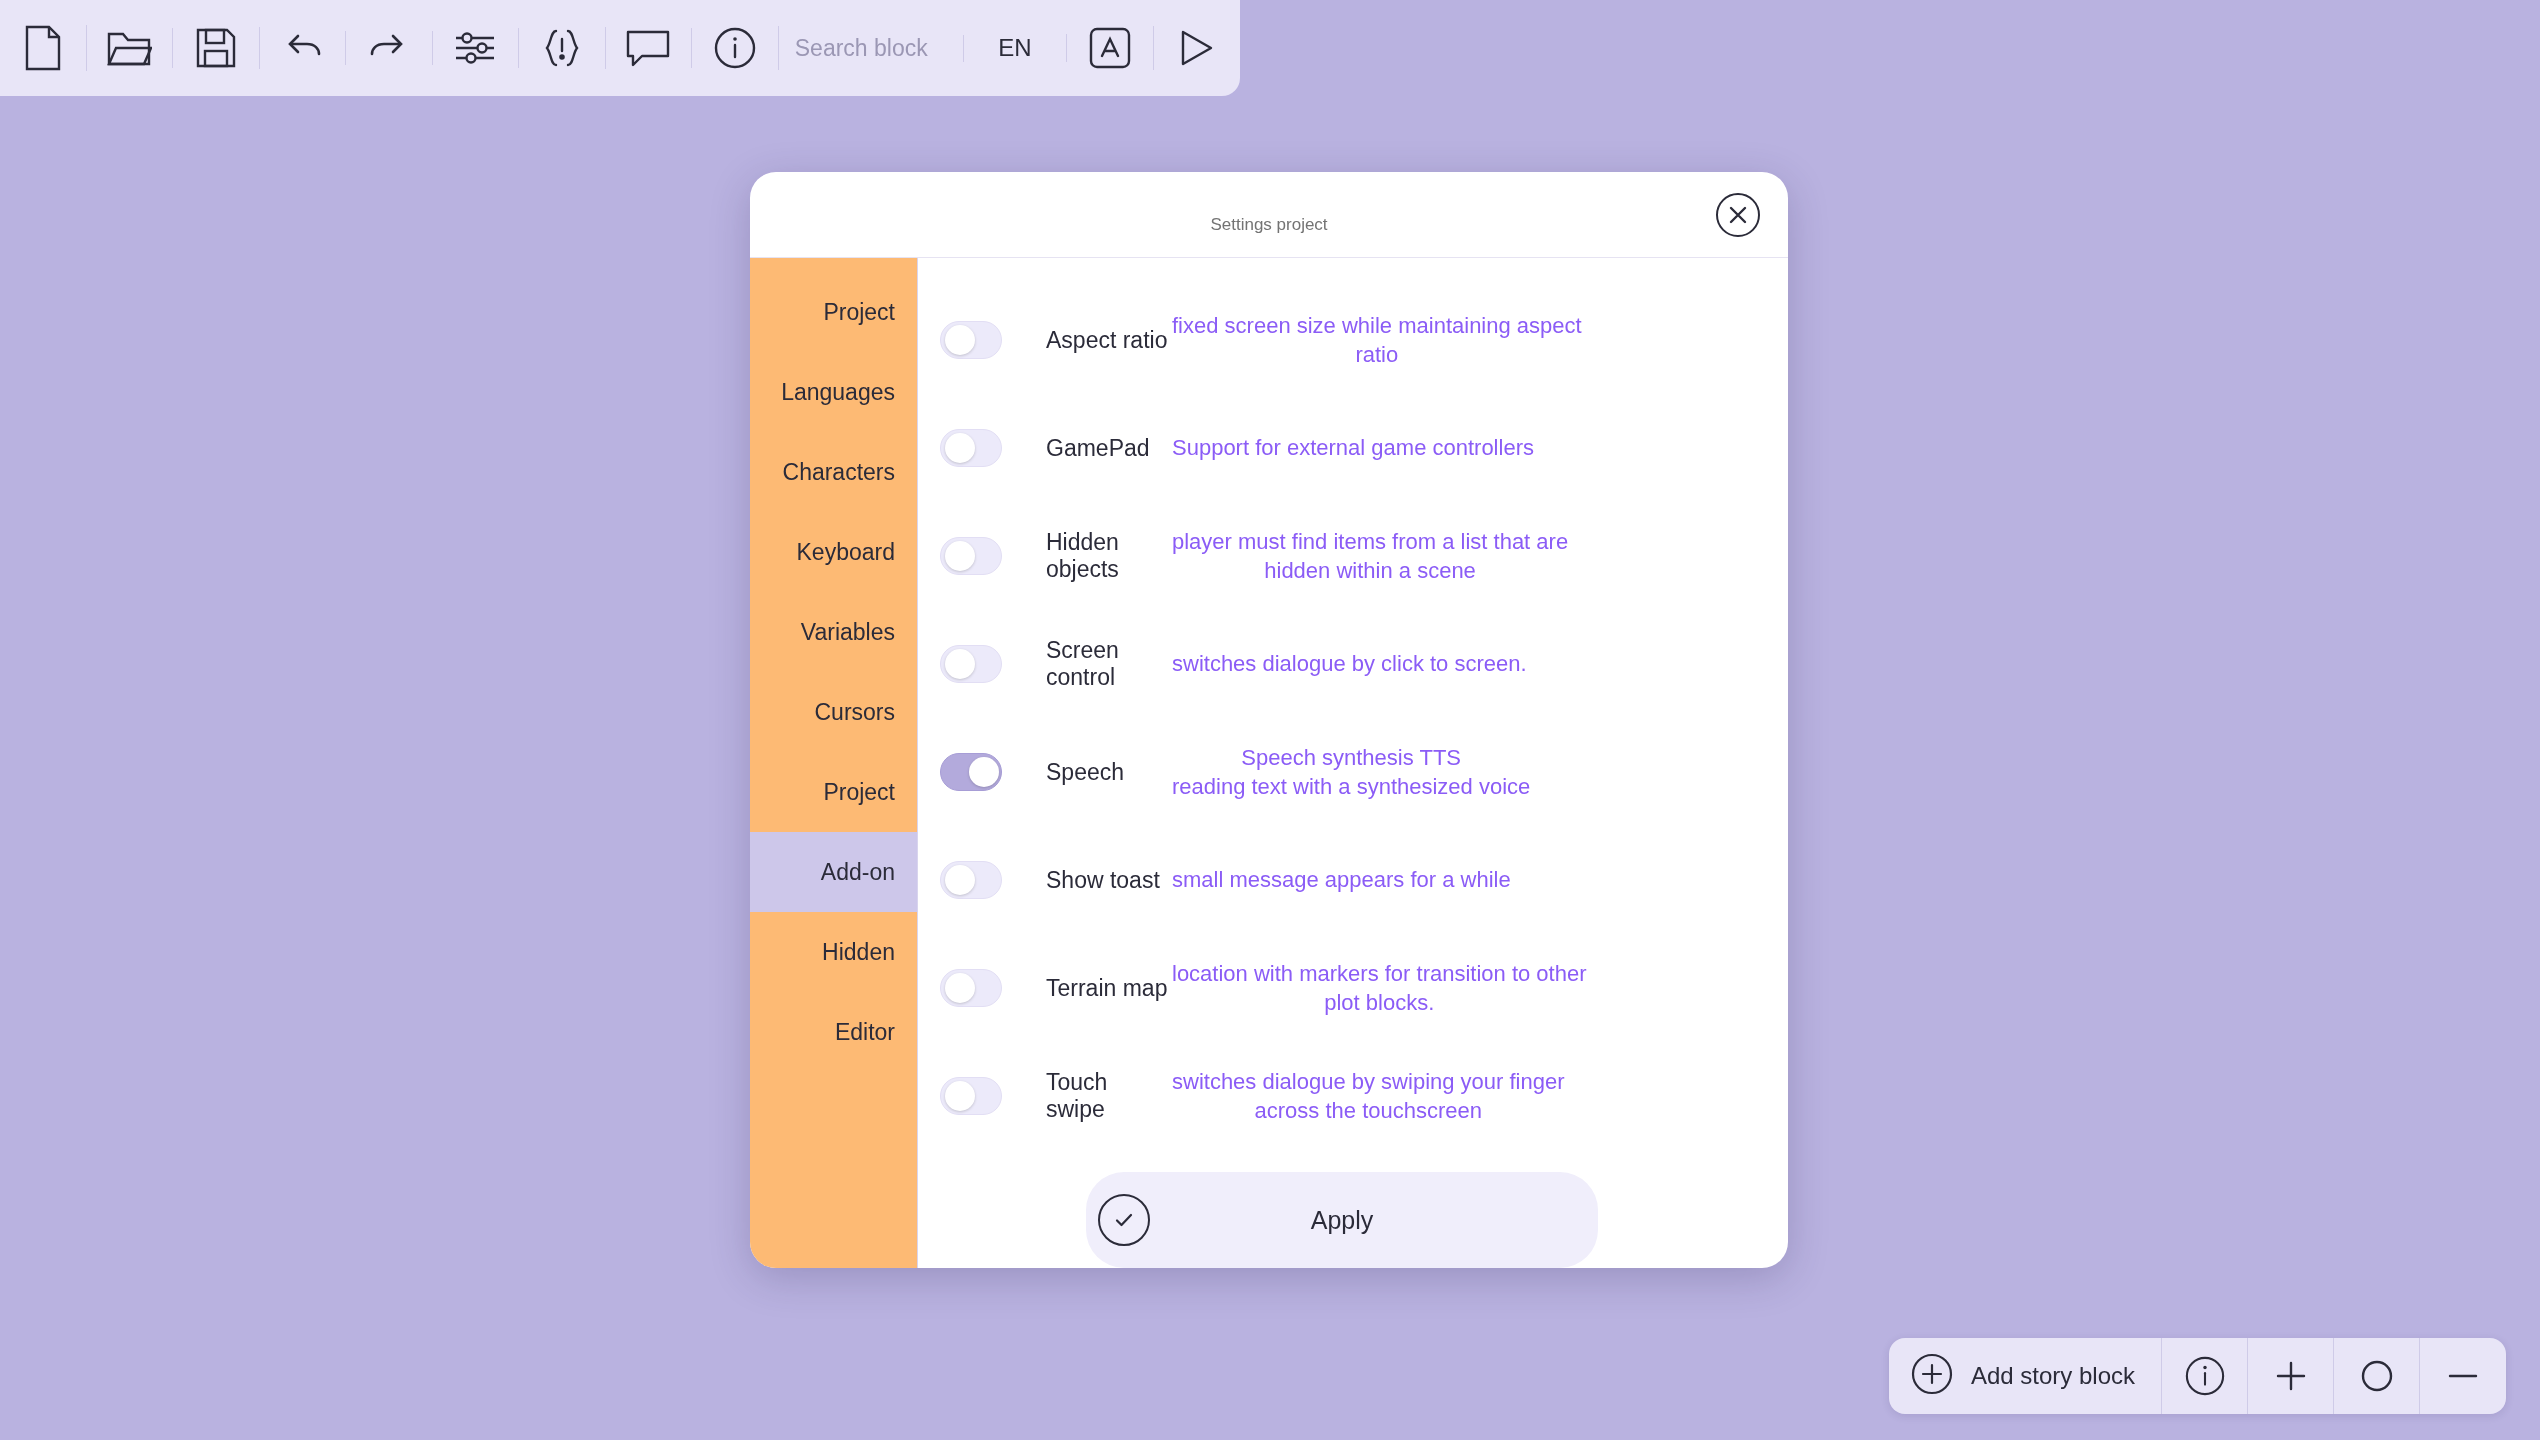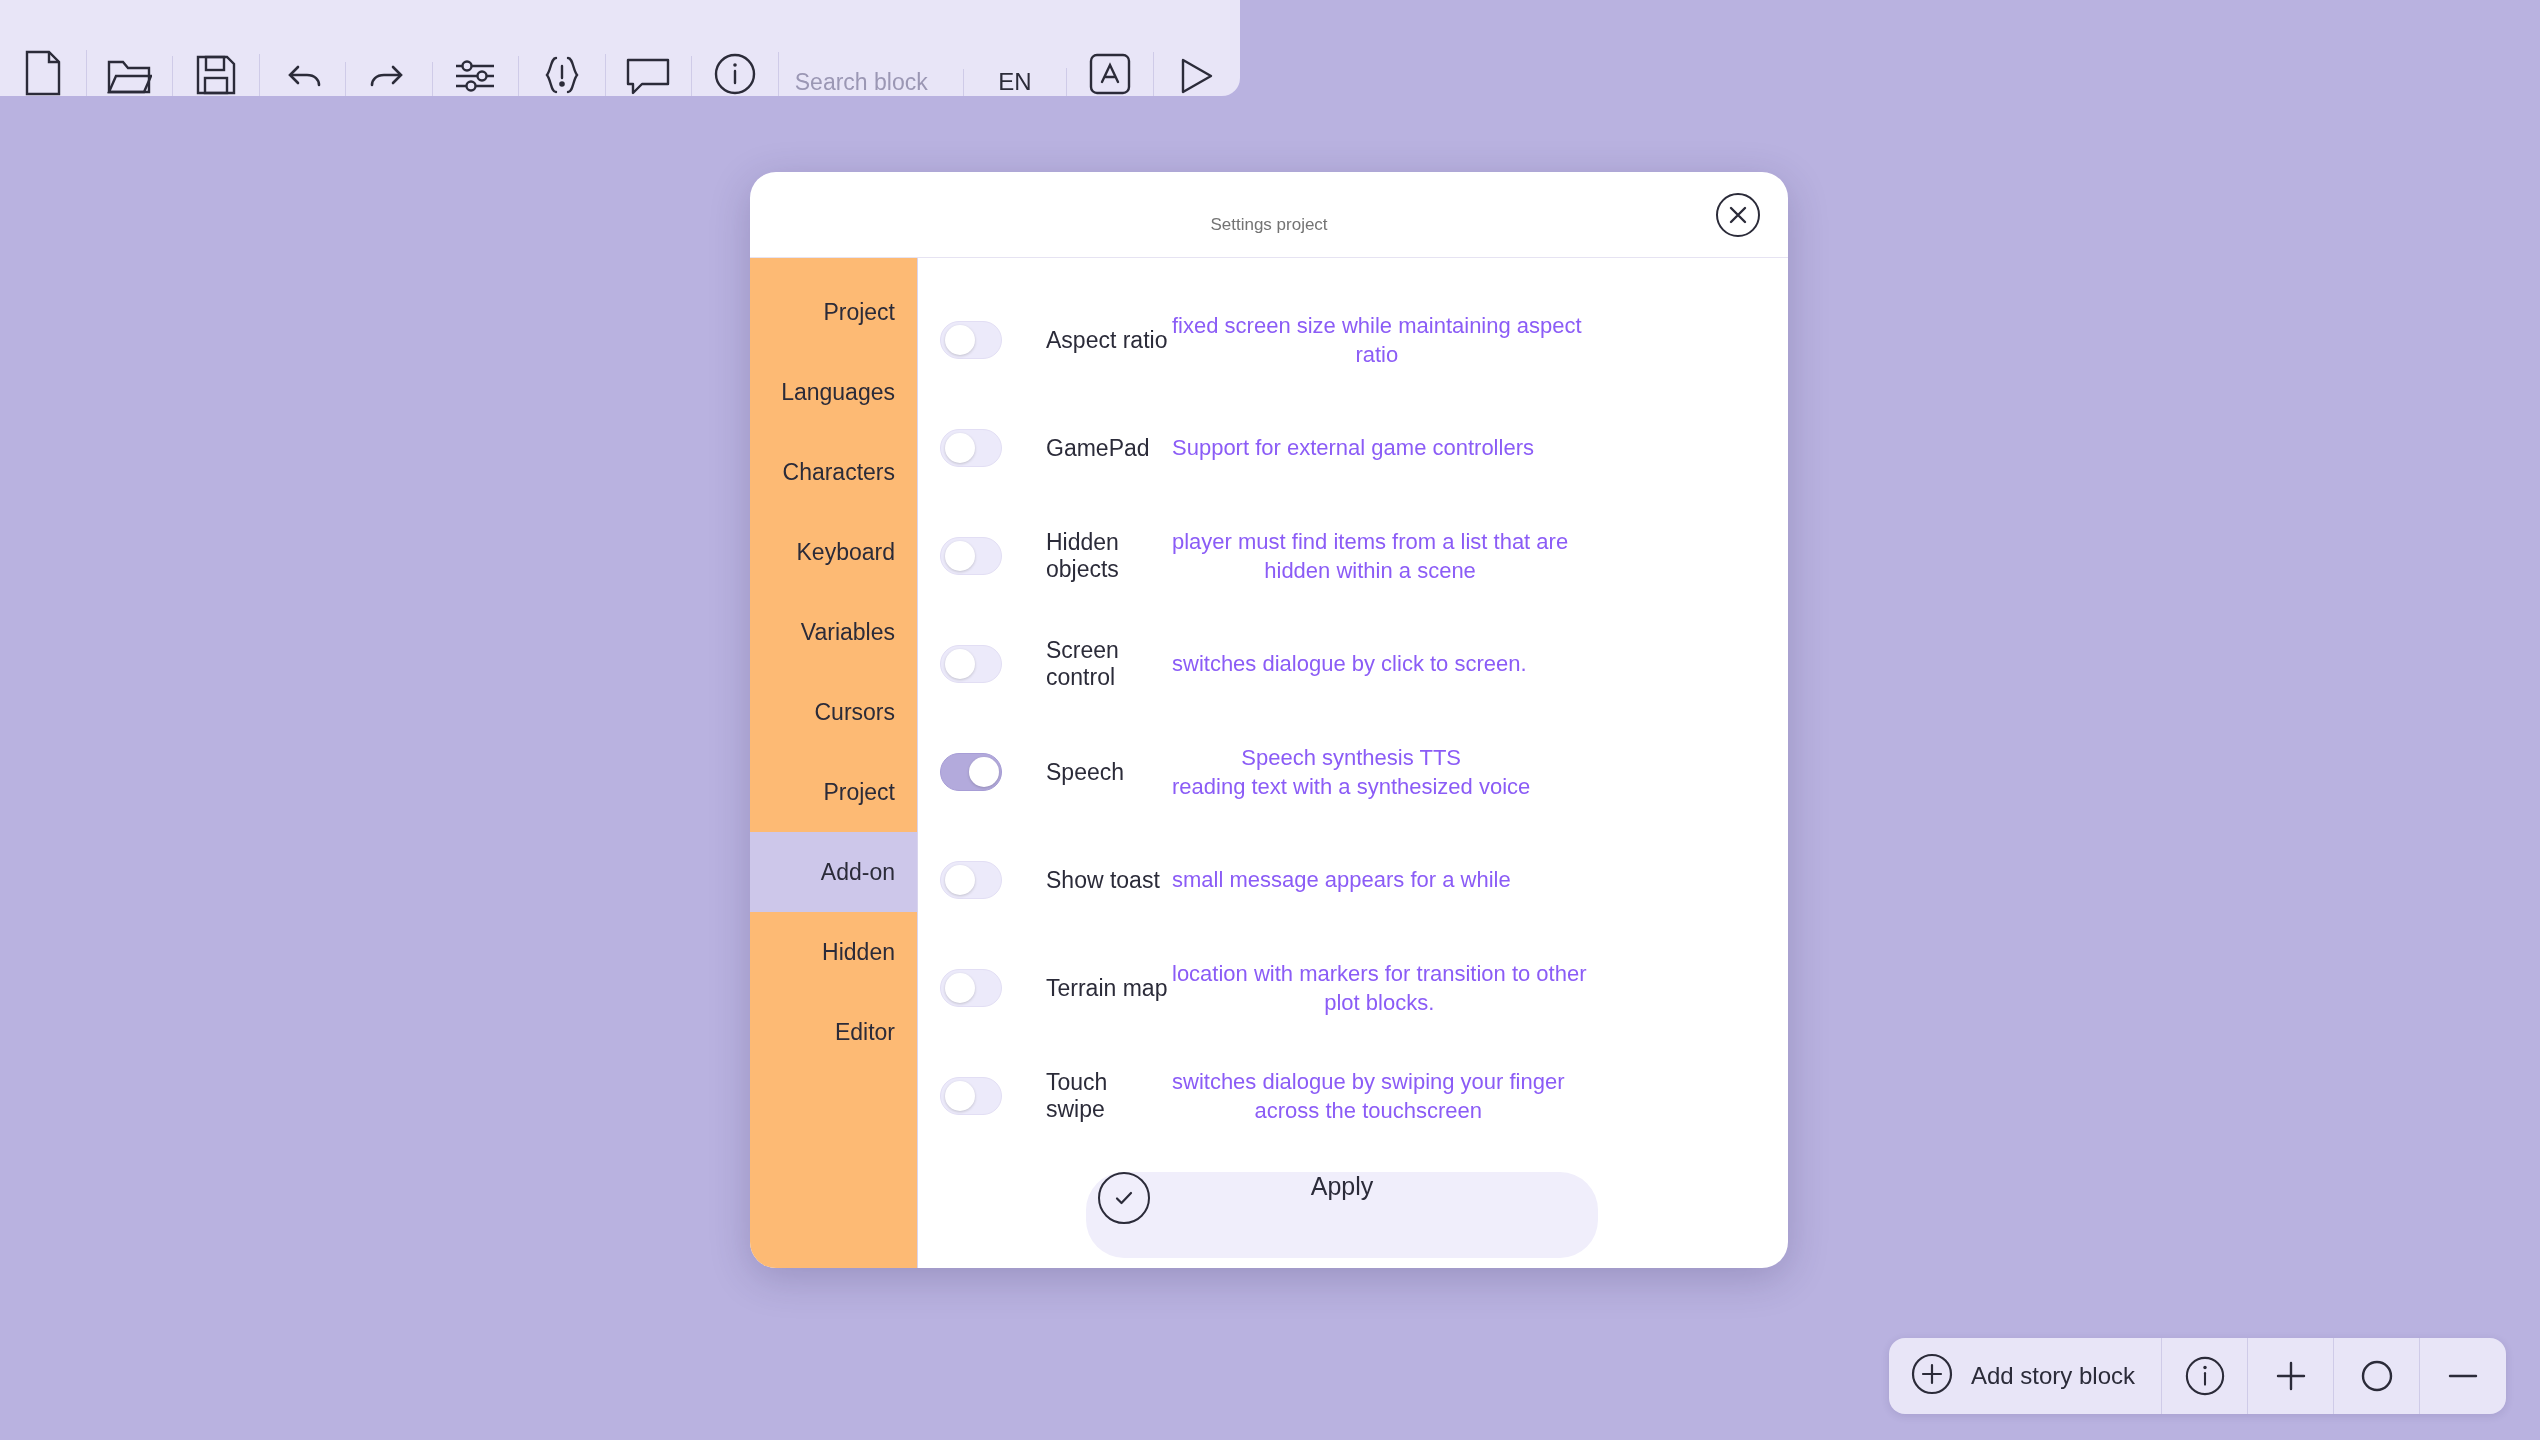--- a/index.html
+++ b/index.html
@@ -16,21 +16,21 @@
 
   
   #toolbar {
     position: absolute;
     top: 0; left: 0;
     height: 96px;
     width: 1240px;
     background: #e8e5f7;
     border-bottom-right-radius: 18px;
     display: flex;
-    align-items: flex-end;
+    align-items: center;
   }
   .tb-btn {
     width: 89px;
     display: flex;
     align-items: center;
     justify-content: center;
     border-right: 1px solid #cfcbe8;
     color: #2b2b39;
   }
   .tb-btn:first-child { border-left: none; }
@@ -176,25 +176,25 @@
   .opt-desc .line2 { display: block; }
 
   
   #apply-wrap {
     padding: 22px 0 34px 0;
     display: flex;
     justify-content: center;
   }
   #apply-button {
     width: 512px;
-    height: 86px;
+    height: 96px;
     border-radius: 38px;
     background: #f0eefb;
     display: flex;
-    align-items: flex-start;
+    align-items: center;
     position: relative;
     cursor: pointer;
   }
   #apply-check {
     position: absolute;
     left: 12px;
     width: 52px; height: 52px;
     border-radius: 50%;
     border: 2px solid #2b2b39;
     display: flex; align-items: center; justify-content: center;

